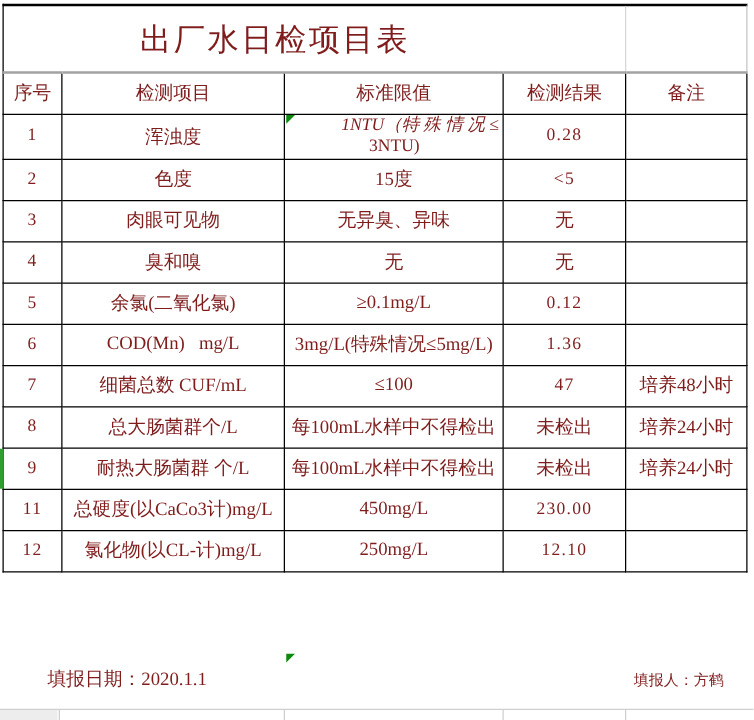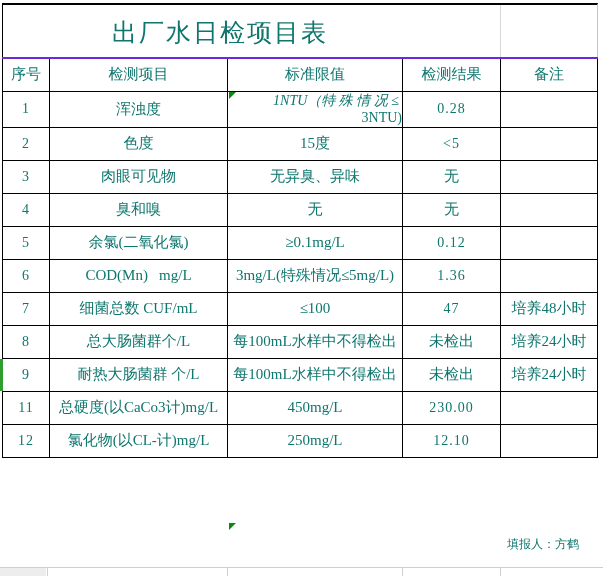--- a/index.html
+++ b/index.html
@@ -1,45 +1,45 @@
 <!DOCTYPE html>
 <html><head>
 <meta charset="utf-8">
 <style>
   html,body{margin:0;padding:0;background:#ffffff;}
   .sheet{
     position:relative;width:603px;height:576px;background:#ffffff;
-    font-family:"Liberation Serif","DejaVu Serif",serif;color:#0f766e;overflow:hidden;
+    font-family:"Liberation Serif","DejaVu Serif",serif;color:#7f1d1d;overflow:hidden;
   }
   
   .title-area{
     position:absolute;left:2px;top:3px;width:594px;height:54px;
     border-top:2px solid #000;border-left:1px solid #000;border-right:1px solid #c4c4c4;
   }
   .title-gridline{position:absolute;left:497px;top:0;bottom:0;width:1px;background:#d6d6d6;}
   .title-text{
     position:absolute;left:0;top:0;width:434px;height:54px;line-height:56px;
     text-align:center;font-size:25px;letter-spacing:2px;white-space:nowrap;
   }
   
   table.main{
     position:absolute;left:2px;top:57px;width:595px;
     border-collapse:collapse;table-layout:fixed;font-size:15px;
   }
   table.main th,table.main td{
     border:1px solid #000;text-align:center;vertical-align:middle;
     padding:0;font-weight:normal;overflow:hidden;white-space:nowrap;
   }
-  table.main thead th{border-top:2px solid #6d28d9;}
+  table.main thead th{border-top:2px solid #a3a3a3;}
   tr.hd{height:33px;}
   tr.r{height:33px;}
   tr.r1{height:36px;}
   td.limit-wrap{white-space:normal;line-height:17px;font-size:14px;}
   .limit-l1{text-align:right;padding-right:3px;font-style:italic;}
-  .limit-l2{text-align:right;padding-left:1px;}
+  .limit-l2{text-align:center;padding-left:1px;}
   .numcell{font-size:14px;letter-spacing:1px;}
   
   .footer-date{position:absolute;left:38px;top:522px;height:45px;line-height:45px;font-size:15px;}
   .footer-reporter{position:absolute;right:24px;top:522px;height:45px;line-height:45px;font-size:12px;}
   
   .bottom-hline{position:absolute;left:0;top:567px;width:603px;height:1px;background:#cfcfcf;}
   .bottom-v{position:absolute;top:568px;width:1px;height:8px;background:#cfcfcf;}
   .bv1{left:47px;} .bv2{left:227px;} .bv3{left:402px;} .bv4{left:500px;}
   .bottom-corner{position:absolute;left:0;top:568px;width:46px;height:8px;background:#ededed;}
   
@@ -152,20 +152,21 @@
       <tr class="r">
         <td class="numcell">12</td>
         <td>氯化物(以CL-计)mg/L</td>
         <td>250mg/L</td>
         <td class="numcell">12.10</td>
         <td></td>
       </tr>
     </tbody>
   </table>
 
+  <div class="footer-date">填报日期：2020.1.1</div>
   <div class="footer-reporter">填报人：方鹤</div>
 
   <div class="flag flag-row1"></div>
   <div class="flag flag-footer"></div>
   <div class="row9-bar"></div>
 
   <div class="bottom-hline"></div>
   <div class="bottom-corner"></div>
   <div class="bottom-v bv1"></div>
   <div class="bottom-v bv2"></div>

